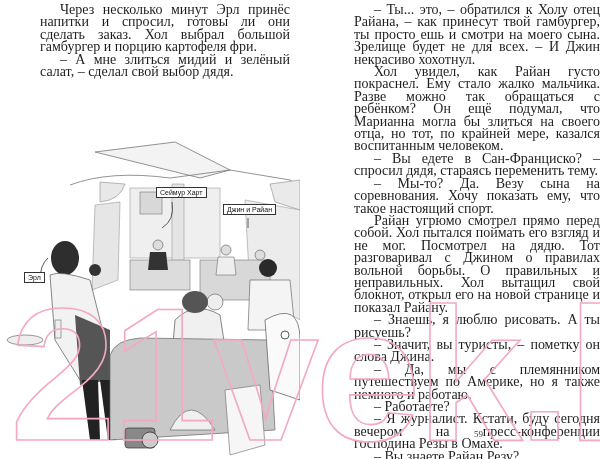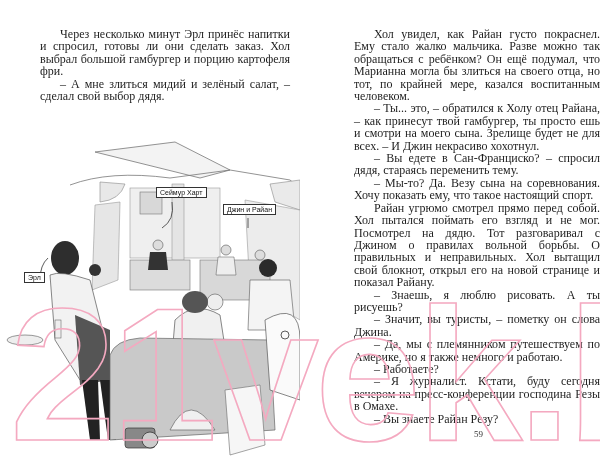--- a/index.html
+++ b/index.html
@@ -6,21 +6,21 @@
     body {
       width: 600px; height: 459px; overflow: hidden;
       background: #ffffff; position: relative;
       font-family: "Liberation Serif", "DejaVu Serif", serif;
       color: #1e1e1e;
     }
     .spread { position: absolute; inset: 0; }
     .page-left, .page-right { position: absolute; top: 0; }
     .page-left { left: 40px; width: 250px; }
     .page-right { left: 354px; width: 246px; }
-    .text-block { font-size: 12px; line-height: 12.4px; text-align: justify; margin-top: 24px; }
+    .text-block { font-size: 14px; line-height: 12.4px; text-align: justify; }
     .text-block p { margin: 0; text-indent: 20px; }
     .page-left .text-block { padding-top: 4px; }
     .page-right .text-block { padding-top: 4px; }
     .page-number {
       position: absolute; left: 474px; top: 429px;
       font-size: 9px; color: #333;
     }
     
     .illustration {
       position: absolute; left: 0; top: 140px; width: 300px; height: 319px;
@@ -108,22 +108,22 @@
       <path d="M248 78 L248 88" fill="none" stroke="#333" stroke-width="0.8"></path>
       <path d="M40 140 Q40 125 48 118" fill="none" stroke="#333" stroke-width="0.8"></path>
     </svg>
     <div class="label-box lbl-seymour" style="left:156px;top:47px;">Сеймур Харт</div>
     <div class="label-box lbl-jin" style="left:223px;top:64px;">Джин и Райан</div>
     <div class="label-box lbl-earl" style="left:24px;top:132px;">Эрл</div>
   </div>
 
   <div class="page-right">
     <div class="text-block">
+      <p>– Ты... это, – обратился к Холу отец Райана, – как принесут твой гамбургер, ты просто ешь и смотри на моего сына. Зрелище будет не для всех. – И Джин некрасиво хохотнул.</p>
       <p>Хол увидел, как Райан густо покраснел. Ему стало жалко мальчика. Разве можно так обращаться с ребёнком? Он ещё подумал, что Марианна могла бы злиться на своего отца, но тот, по крайней мере, казался воспитанным человеком.</p>
-      <p>– Ты... это, – обратился к Холу отец Райана, – как принесут твой гамбургер, ты просто ешь и смотри на моего сына. Зрелище будет не для всех. – И Джин некрасиво хохотнул.</p>
       <p>– Вы едете в Сан-Франциско? – спросил дядя, стараясь переменить тему.</p>
       <p>– Мы-то? Да. Везу сына на соревнования. Хочу показать ему, что такое настоящий спорт.</p>
       <p>Райан угрюмо смотрел прямо перед собой. Хол пытался поймать его взгляд и не мог. Посмотрел на дядю. Тот разговаривал с Джином о правилах вольной борьбы. О правильных и неправильных. Хол вытащил свой блокнот, открыл его на новой странице и показал Райану.</p>
       <p>– Знаешь, я люблю рисовать. А ты рисуешь?</p>
       <p>– Значит, вы туристы, – пометку он слова Джина.</p>
       <p>– Да, мы с племянником путешествуем по Америке, но я также немного и работаю.</p>
       <p>– Работаете?</p>
       <p>– Я журналист. Кстати, буду сегодня вечером на пресс-конференции господина Резы в Омахе.</p>
       <p>– Вы знаете Райан Резу?</p>
     </div>

